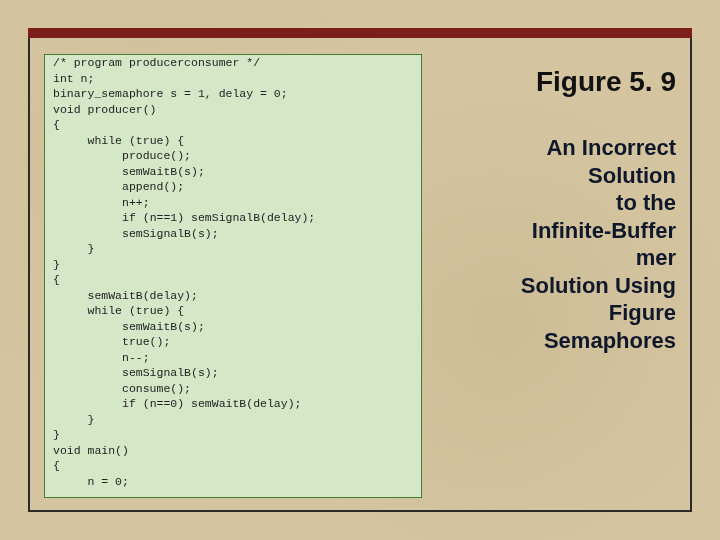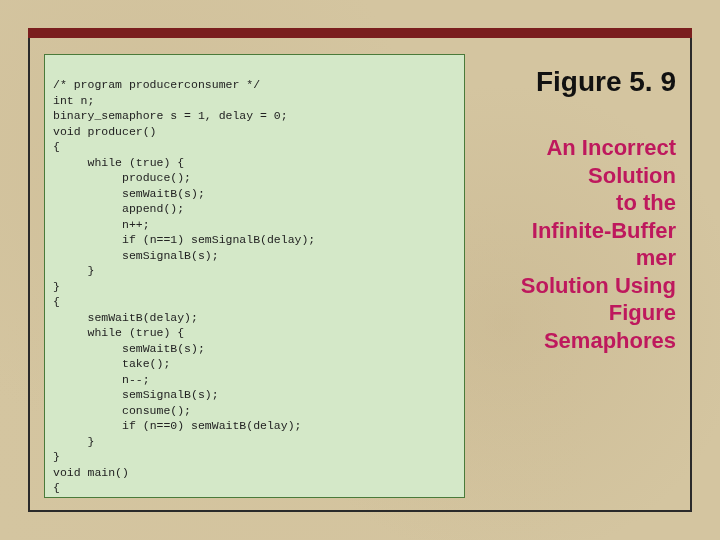--- a/index.html
+++ b/index.html
@@ -32,48 +32,48 @@
     height: 10px;
     background: #7a1e1e;
   }
   .content {
     position: absolute;
     left: 0; right: 0; top: 12px; bottom: 0;
     display: flex;
   }
   .code-panel {
     margin: 12px 0 12px 14px;
-    width: 421px;
+    width: 378px;
     background: #d4e8c8;
     border: 1px solid #4a7a3a;
     font-family: "Courier New", Courier, monospace;
     font-size: 11.5px;
     line-height: 1.35;
     color: #222;
-    padding: 22px 6px 6px 8px;
+    padding: 0 6px 6px 8px;
     overflow: hidden;
   }
   .code-panel .line { white-space: pre; }
   .kw { font-weight: normal; }
   .right-panel {
     flex: 1;
     padding: 20px 14px 10px 14px;
     text-align: right;
   }
   .figure-title {
     font-size: 28px;
     font-weight: bold;
     color: #111;
     margin-bottom: 36px;
     margin-top: 4px;
   }
   .caption {
     font-size: 22px;
     font-weight: bold;
-    color: #be185d;
+    color: #0f172a;
     line-height: 1.25;
   }
 </style>
 </head>
 <body>
 
 <div class="frame">
   <div class="content">
 
     <div class="code-panel" id="code-panel">
@@ -88,21 +88,21 @@
         <div class="line">          append();</div>
         <div class="line">          n++;</div>
         <div class="line">          <span class="kw">if</span> (n==1) semSignalB(delay);</div>
         <div class="line">          semSignalB(s);</div>
         <div class="line">     }</div>
         <div class="line">}</div>
         <div class="line">{</div>
         <div class="line">     semWaitB(delay);</div>
         <div class="line">     <span class="kw">while</span> (true) {</div>
         <div class="line">          semWaitB(s);</div>
-        <div class="line">          take();</div>
+        <div class="line">          true();</div>
         <div class="line">          n--;</div>
         <div class="line">          semSignalB(s);</div>
         <div class="line">          consume();</div>
         <div class="line">          <span class="kw">if</span> (n==0) semWaitB(delay);</div>
         <div class="line">     }</div>
         <div class="line">}</div>
         <div class="line"><span class="kw">void</span> main()</div>
         <div class="line">{</div>
         <div class="line">     n = 0;</div>
       </div>

